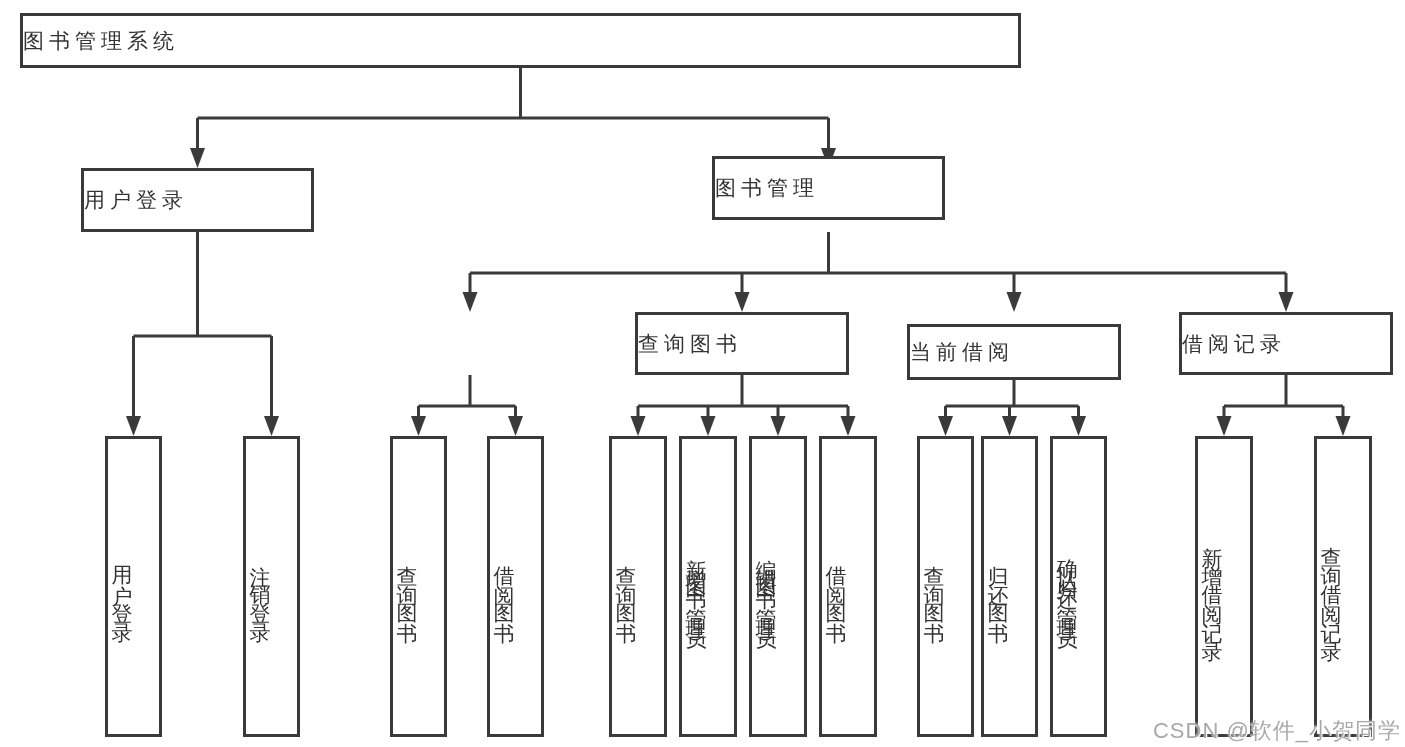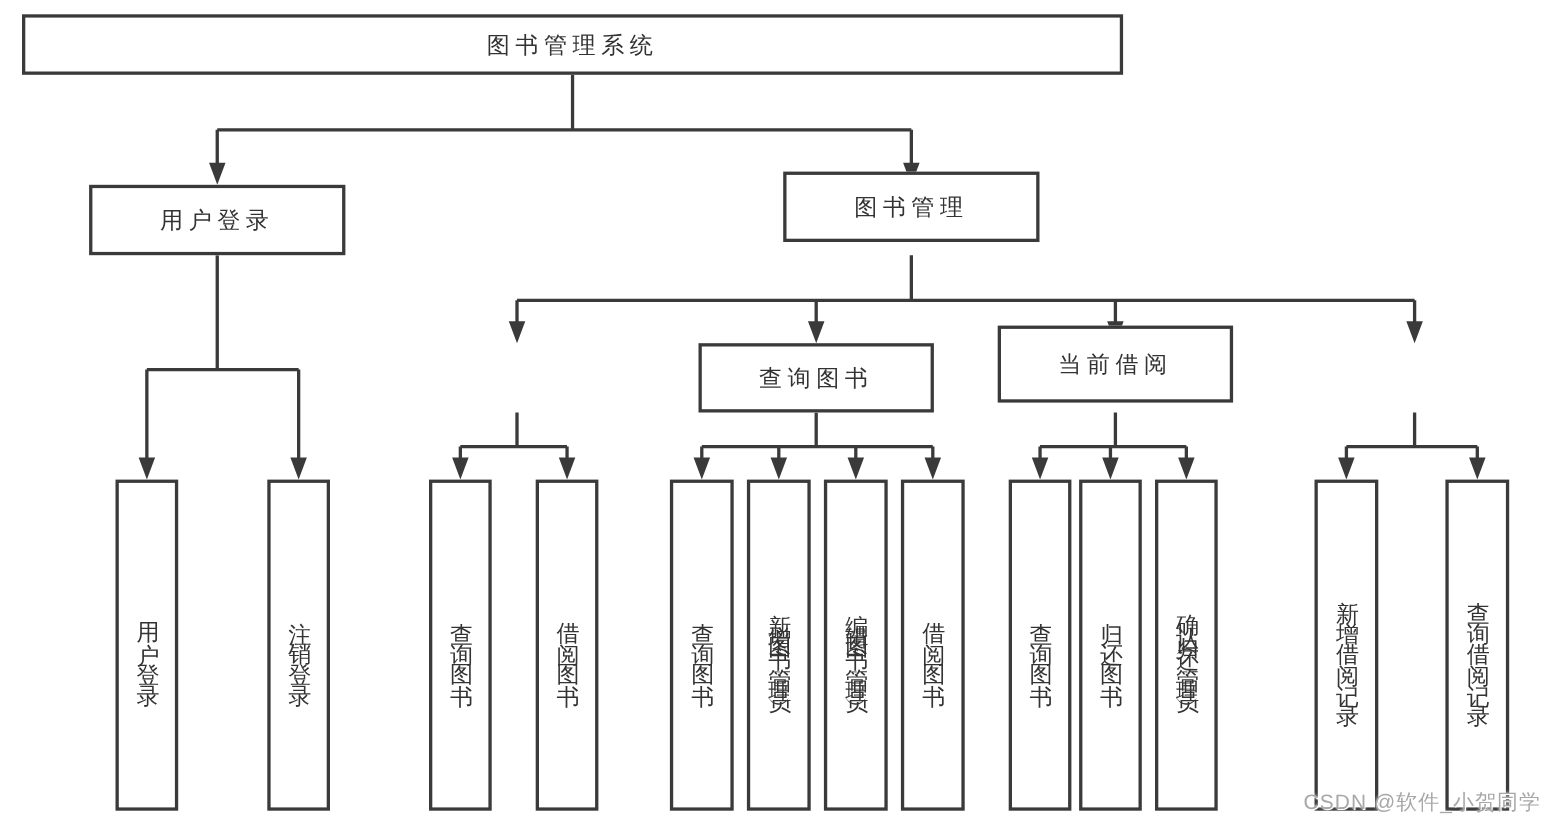--- a/index.html
+++ b/index.html
@@ -25,21 +25,20 @@
     left: 0; top: 0;
     width: 1405px;
     height: 747px;
   }
   .node {
     position: absolute;
     border: 3px solid var(--line);
     background: var(--background);
     display: flex;
     align-items: center;
-    justify-content: center;
     color: var(--text);
   }
   .hlabel {
     font-size: 21px;
     letter-spacing: 5px;
     color: var(--text);
     white-space: nowrap;
   }
   .vlabel {
     writing-mode: vertical-rl;
@@ -49,21 +48,21 @@
     color: var(--text);
     white-space: nowrap;
   }
   .vlabel.tight {
     letter-spacing: 10px;
   }
   .watermark {
     position: absolute;
     right: 4px;
     top: 716px;
-    font-size: 19px;
+    font-size: 22px;
     color: var(--watermark);
     letter-spacing: 1px;
     text-shadow: 0 0 3px #ffffff, 1px 1px 0 #ffffff;
     white-space: nowrap;
     z-index: 5;
   }
 </style>
 </head>
 <body>
 
@@ -116,22 +115,25 @@
   <div class="node" style="left:81px;top:168px;width:233px;height:64px">
     <span class="hlabel">用户登录</span>
   </div>
   <div class="node" style="left:712px;top:156px;width:233px;height:64px">
     <span class="hlabel">图书管理</span>
   </div>
 
   <div class="node" style="left:635px;top:312px;width:214px;height:63px">
     <span class="hlabel">查询图书</span>
   </div>
-  <div class="node" style="left:907px;top:296px;width:214px;height:70px">
+  <div class="node" style="left:907px;top:324px;width:214px;height:56px">
     <span class="hlabel">当前借阅</span>
+  </div>
+  <div class="node" style="left:1179px;top:312px;width:214px;height:63px">
+    <span class="hlabel">借阅记录</span>
   </div>
 
   <div class="node" style="left:105px;top:436px;width:57px;height:301px">
     <span class="vlabel">用户登录</span>
   </div>
   <div class="node" style="left:243px;top:436px;width:57px;height:301px">
     <span class="vlabel">注销登录</span>
   </div>
 
   <div class="node" style="left:390px;top:436px;width:57px;height:301px">

